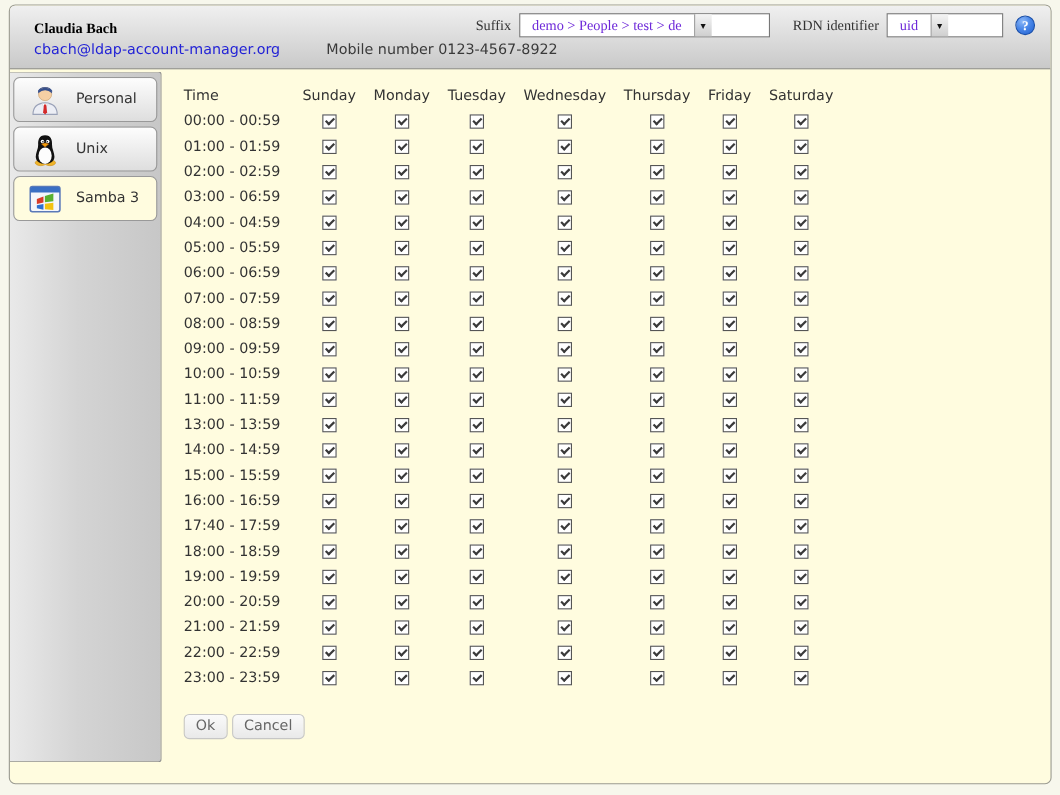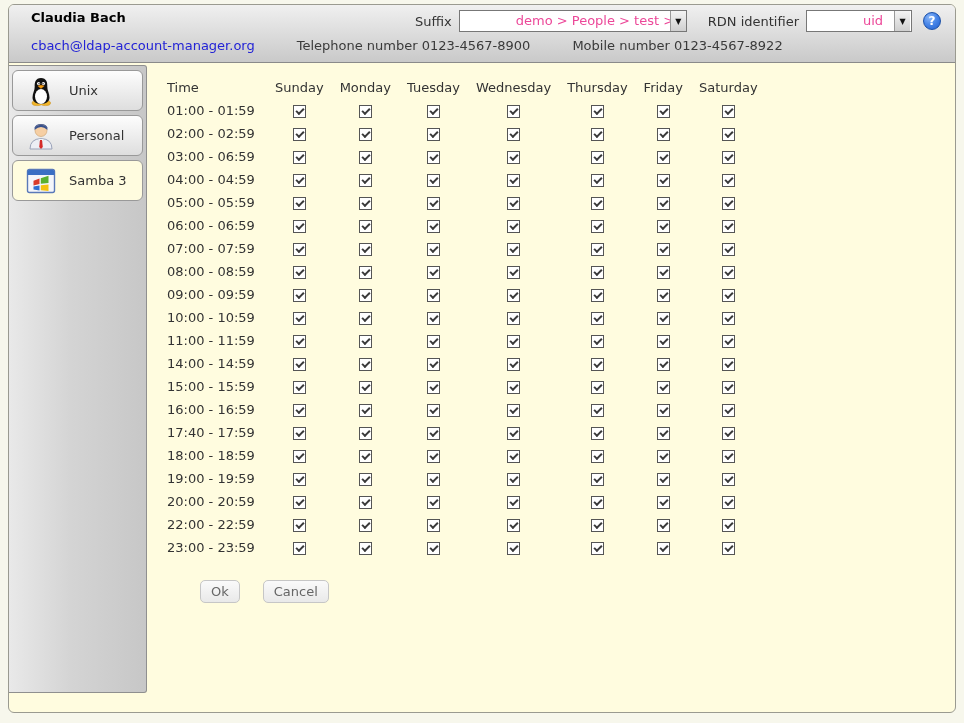--- a/index.html
+++ b/index.html
@@ -23,44 +23,44 @@
   }
   
   .hdr {
     background: linear-gradient(#f0f0f0, #c9c9c9);
     border-bottom: 1px solid #8a8a8a;
     padding: 5px 14px 6px 14px;
     flex: 0 0 auto;
   }
   .hdr-row1 {
     display: flex;
-    align-items: flex-start;
+    align-items: flex-end;
     height: 24px;
+    font-family: Liberation Serif, serif;
   }
   .user-name { font-weight: bold; color: #000; margin-left: 8px; }
   .hdr-right {
     margin-left: auto;
     display: flex;
     align-items: center;
     gap: 7px;
   }
   .fake-select {
     display: inline-flex;
     align-items: stretch;
     background: #fff;
     border: 1px solid #777;
     height: 22px;
     cursor: pointer;
   }
   .fake-select .txt {
     padding: 2px 11px;
     white-space: nowrap;
     overflow: hidden;
-    color: #ec4899;
-    margin-left: 45px;
+    color: #6d28d9;
   }
   .fake-select .arrow-btn {
     width: 16px;
     flex: 0 0 16px;
     background: linear-gradient(#f4f4f4, #cfcfcf);
     border-left: 1px solid #999;
     display: flex;
     align-items: center;
     justify-content: center;
     font-size: 8px;
@@ -169,22 +169,21 @@
     position: absolute;
     left: 2px; top: 2px;
     width: 6px; height: 3px;
     border-left: 2px solid #3a3a3a;
     border-bottom: 2px solid #3a3a3a;
     transform: rotate(-45deg);
   }
   .btn-row {
     margin-top: 21px;
     display: flex;
-    gap: 23px;
-    margin-left: 33px;
+    gap: 4px;
   }
   .btn {
     background: linear-gradient(#fafafa, #e9e9e9);
     border: 1px solid #c6c6c6;
     border-radius: 5px;
     color: #666;
     font-size: 13px;
     padding: 3px 10px;
     cursor: pointer;
     font-family: inherit;
@@ -209,56 +208,55 @@
           <span class="txt">uid</span>
           <span class="arrow-btn">▼</span>
         </span>
         <span class="help-btn">
           <span>?</span>
         </span>
       </span>
     </div>
     <div class="hdr-row2">
       <a class="email-link">cbach@ldap-account-manager.org</a>
-      <span class="hdr-info">Telephone number 0123-4567-8900</span>
       <span class="hdr-info">Mobile number 0123-4567-8922</span>
     </div>
   </div>
 
   <div class="body-row">
 
     <div class="sidebar">
+
+      <div class="tab">
+        <svg width="32" height="32" viewBox="0 0 32 32">
+          <path d="M5 29 Q5 19 16 18.5 Q27 19 27 29 Z" fill="#eceef5" stroke="#9aa2b8" stroke-width="1"></path>
+          <path d="M13 19 L16 24 L19 19 Z" fill="#fff" stroke="#c5c9d6" stroke-width="0.5"></path>
+          <path d="M15 20 L17 20 L17.8 27 L16 29 L14.2 27 Z" fill="#d42a2a"></path>
+          <circle cx="16" cy="10.5" r="6" fill="#f6cfa4" stroke="#caa06c" stroke-width="0.6"></circle>
+          <path d="M9.8 10 A6.3 6.3 0 0 1 22.2 10 L22.5 7.5 A7 5.5 0 0 0 9.5 7.5 Z" fill="#37508c"></path>
+          <path d="M9.7 9.8 Q16 4.2 22.3 9.8 Q22 5.2 16 4.8 Q10 5.2 9.7 9.8 Z" fill="#37508c"></path>
+        </svg>
+        <span class="tab-label">Personal</span>
+      </div>
 
       <div class="tab">
         <svg width="32" height="32" viewBox="0 0 32 32">
           <ellipse cx="12" cy="28" rx="5" ry="2.6" fill="#f0b429" stroke="#c88a12" stroke-width="0.5"></ellipse>
           <ellipse cx="20.5" cy="28" rx="5" ry="2.6" fill="#f0b429" stroke="#c88a12" stroke-width="0.5"></ellipse>
           <path d="M16 3 C10.5 3 9.5 7.5 9.7 11.5 C9.9 15 7.5 18.5 7.5 22.5 C7.5 26.5 11 29 16 29 C21 29 24.5 26.5 24.5 22.5 C24.5 18.5 22.1 15 22.3 11.5 C22.5 7.5 21.5 3 16 3 Z" fill="#111"></path>
           <ellipse cx="16" cy="21.5" rx="6" ry="7.5" fill="#fdfdfd"></ellipse>
           <circle cx="13.6" cy="8.6" r="1.6" fill="#fff"></circle>
           <circle cx="18.4" cy="8.6" r="1.6" fill="#fff"></circle>
           <circle cx="14" cy="8.8" r="0.7" fill="#111"></circle>
           <circle cx="18" cy="8.8" r="0.7" fill="#111"></circle>
           <path d="M12.8 11 L16 10 L19.2 11 L16 13.6 Z" fill="#f59e0b" stroke="#c87612" stroke-width="0.5"></path>
         </svg>
         <span class="tab-label">Unix</span>
       </div>
 
-      <div class="tab">
-        <svg width="32" height="32" viewBox="0 0 32 32">
-          <path d="M5 29 Q5 19 16 18.5 Q27 19 27 29 Z" fill="#eceef5" stroke="#9aa2b8" stroke-width="1"></path>
-          <path d="M13 19 L16 24 L19 19 Z" fill="#fff" stroke="#c5c9d6" stroke-width="0.5"></path>
-          <path d="M15 20 L17 20 L17.8 27 L16 29 L14.2 27 Z" fill="#d42a2a"></path>
-          <circle cx="16" cy="10.5" r="6" fill="#f6cfa4" stroke="#caa06c" stroke-width="0.6"></circle>
-          <path d="M9.8 10 A6.3 6.3 0 0 1 22.2 10 L22.5 7.5 A7 5.5 0 0 0 9.5 7.5 Z" fill="#37508c"></path>
-          <path d="M9.7 9.8 Q16 4.2 22.3 9.8 Q22 5.2 16 4.8 Q10 5.2 9.7 9.8 Z" fill="#37508c"></path>
-        </svg>
-        <span class="tab-label">Personal</span>
-      </div>
-
       <div class="tab active">
         <svg width="32" height="32" viewBox="0 0 32 32">
           <rect x="2.5" y="4.5" width="27" height="23" rx="2" fill="#f4f6fb" stroke="#5a79b8" stroke-width="1.4"></rect>
           <path d="M4 5 h24 a1.5 1.5 0 0 1 1.5 1.5 V10 H2.5 V6.5 A1.5 1.5 0 0 1 4 5 Z" fill="#3a6fc4"></path>
           <path d="M8.5 15.8 L14.5 13.6 L14.5 19 L8.5 20.4 Z" fill="#d83b2a"></path>
           <path d="M15.8 13.2 L23.5 10.8 L23.5 18 L15.8 18.8 Z" fill="#58b030"></path>
           <path d="M8.5 21.6 L14.5 20.4 L14.5 25.6 L8.5 24.4 Z" fill="#2f6fd0"></path>
           <path d="M15.8 20.2 L23.5 19.4 L23.5 26 L15.8 25.2 Z" fill="#f2c211"></path>
         </svg>
         <span class="tab-label">Samba 3</span>
@@ -275,20 +273,30 @@
               <th>Monday</th>
               <th>Tuesday</th>
               <th>Wednesday</th>
               <th>Thursday</th>
               <th>Friday</th>
               <th>Saturday</th>
             </tr>
         </thead>
         <tbody>
             <tr>
+              <td class="time-cell">00:00 - 00:59</td>
+              <td><input type="checkbox" class="cb" checked="" style=""></td>
+              <td><input type="checkbox" class="cb" checked="" style=""></td>
+              <td><input type="checkbox" class="cb" checked="" style=""></td>
+              <td><input type="checkbox" class="cb" checked="" style=""></td>
+              <td><input type="checkbox" class="cb" checked="" style=""></td>
+              <td><input type="checkbox" class="cb" checked="" style=""></td>
+              <td><input type="checkbox" class="cb" checked="" style=""></td>
+            </tr>
+            <tr>
               <td class="time-cell">01:00 - 01:59</td>
               <td><input type="checkbox" class="cb" checked="" style=""></td>
               <td><input type="checkbox" class="cb" checked="" style=""></td>
               <td><input type="checkbox" class="cb" checked="" style=""></td>
               <td><input type="checkbox" class="cb" checked="" style=""></td>
               <td><input type="checkbox" class="cb" checked="" style=""></td>
               <td><input type="checkbox" class="cb" checked="" style=""></td>
               <td><input type="checkbox" class="cb" checked="" style=""></td>
             </tr>
             <tr>
@@ -385,20 +393,30 @@
               <td class="time-cell">11:00 - 11:59</td>
               <td><input type="checkbox" class="cb" checked="" style=""></td>
               <td><input type="checkbox" class="cb" checked="" style=""></td>
               <td><input type="checkbox" class="cb" checked="" style=""></td>
               <td><input type="checkbox" class="cb" checked="" style=""></td>
               <td><input type="checkbox" class="cb" checked="" style=""></td>
               <td><input type="checkbox" class="cb" checked="" style=""></td>
               <td><input type="checkbox" class="cb" checked="" style=""></td>
             </tr>
             <tr>
+              <td class="time-cell">13:00 - 13:59</td>
+              <td><input type="checkbox" class="cb" checked="" style=""></td>
+              <td><input type="checkbox" class="cb" checked="" style=""></td>
+              <td><input type="checkbox" class="cb" checked="" style=""></td>
+              <td><input type="checkbox" class="cb" checked="" style=""></td>
+              <td><input type="checkbox" class="cb" checked="" style=""></td>
+              <td><input type="checkbox" class="cb" checked="" style=""></td>
+              <td><input type="checkbox" class="cb" checked="" style=""></td>
+            </tr>
+            <tr>
               <td class="time-cell">14:00 - 14:59</td>
               <td><input type="checkbox" class="cb" checked="" style=""></td>
               <td><input type="checkbox" class="cb" checked="" style=""></td>
               <td><input type="checkbox" class="cb" checked="" style=""></td>
               <td><input type="checkbox" class="cb" checked="" style=""></td>
               <td><input type="checkbox" class="cb" checked="" style=""></td>
               <td><input type="checkbox" class="cb" checked="" style=""></td>
               <td><input type="checkbox" class="cb" checked="" style=""></td>
             </tr>
             <tr>
@@ -446,20 +464,30 @@
               <td><input type="checkbox" class="cb" checked="" style=""></td>
               <td><input type="checkbox" class="cb" checked="" style=""></td>
               <td><input type="checkbox" class="cb" checked="" style=""></td>
               <td><input type="checkbox" class="cb" checked="" style=""></td>
               <td><input type="checkbox" class="cb" checked="" style=""></td>
               <td><input type="checkbox" class="cb" checked="" style=""></td>
               <td><input type="checkbox" class="cb" checked="" style=""></td>
             </tr>
             <tr>
               <td class="time-cell">20:00 - 20:59</td>
+              <td><input type="checkbox" class="cb" checked="" style=""></td>
+              <td><input type="checkbox" class="cb" checked="" style=""></td>
+              <td><input type="checkbox" class="cb" checked="" style=""></td>
+              <td><input type="checkbox" class="cb" checked="" style=""></td>
+              <td><input type="checkbox" class="cb" checked="" style=""></td>
+              <td><input type="checkbox" class="cb" checked="" style=""></td>
+              <td><input type="checkbox" class="cb" checked="" style=""></td>
+            </tr>
+            <tr>
+              <td class="time-cell">21:00 - 21:59</td>
               <td><input type="checkbox" class="cb" checked="" style=""></td>
               <td><input type="checkbox" class="cb" checked="" style=""></td>
               <td><input type="checkbox" class="cb" checked="" style=""></td>
               <td><input type="checkbox" class="cb" checked="" style=""></td>
               <td><input type="checkbox" class="cb" checked="" style=""></td>
               <td><input type="checkbox" class="cb" checked="" style=""></td>
               <td><input type="checkbox" class="cb" checked="" style=""></td>
             </tr>
             <tr>
               <td class="time-cell">22:00 - 22:59</td>

